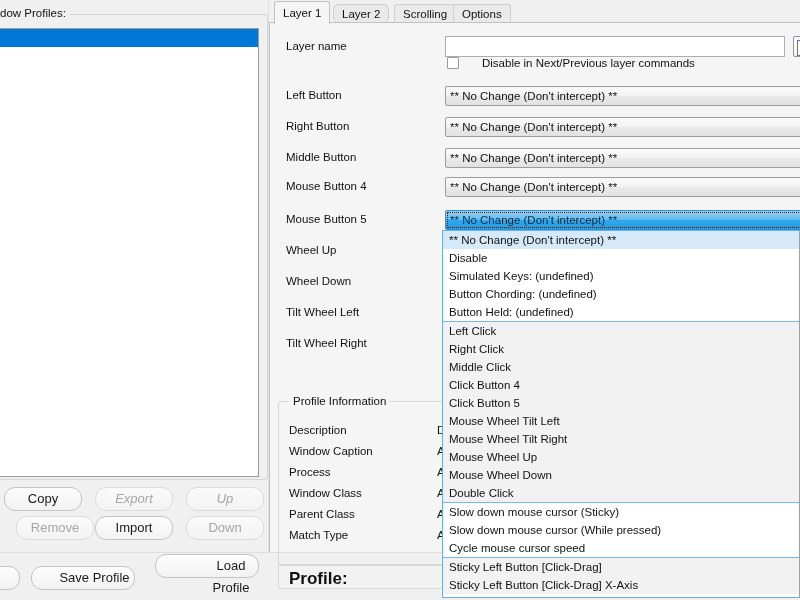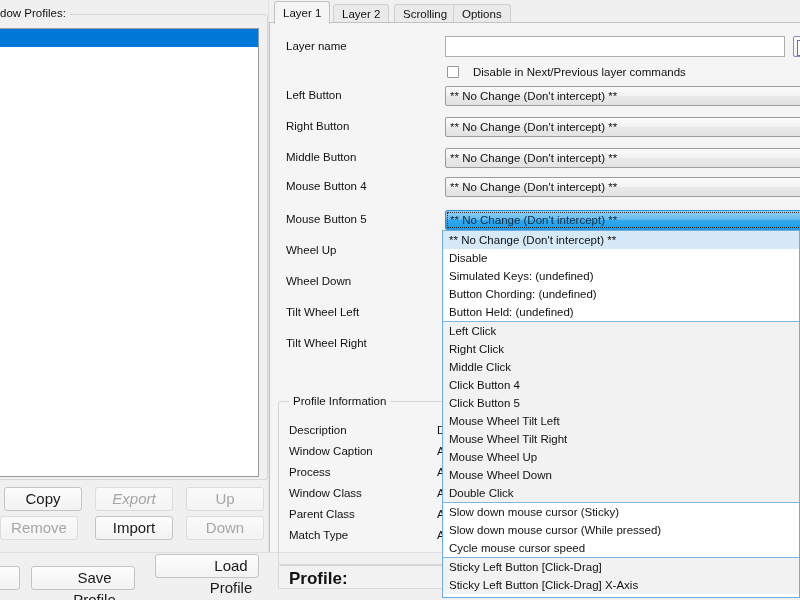--- a/index.html
+++ b/index.html
@@ -35,33 +35,33 @@
   .profile-item {
     height: 18px; line-height: 18px; padding-left: 4px;
     font-size: 11.5px; white-space: nowrap;
   }
   .profile-item.selected { background: #0078d7; color: #ffffff; }
 
   
   .btn {
     position: absolute;
     background: linear-gradient(#fdfdfd, #f2f2f2);
-    border: 1px solid #c4c4c4; border-radius: 3px;
+    border: 1px solid #c4c4c4; border-radius: 11px;
     font-family: "Liberation Sans", sans-serif;
-    font-size: 15px; color: #1a1a1a;
+    font-size: 13px; color: #1a1a1a;
     text-align: center; line-height: 22px;
     height: 24px;
   }
   .btn.disabled { color: #a6a6a6; border-color: #dcdcdc;
     background: linear-gradient(#fafafa, #f3f3f3); }
 
   #btn-copy   { left: 4px;   top: 487px; width: 78px; }
   #btn-export { left: 95px;  top: 487px; width: 78px; font-style: italic; }
-  #btn-up     { left: 186px; top: 487px; width: 78px; }
-  #btn-remove { left: 0;   top: 516px; width: 78px; }
+  #btn-up     { left: 186px; top: 487px; width: 78px; font-style: italic; }
+  #btn-remove { left: 16px;   top: 516px; width: 78px; }
   #btn-import { left: 95px;  top: 516px; width: 78px; }
   #btn-down   { left: 186px; top: 516px; width: 78px; }
 
   #bottom-bar {
     position: absolute; left: 0; top: 552px; width: 800px; height: 48px;
     background: #f0f0f0; border-top: 1px solid #dedede;
   }
   #btn-partial-left { left: -40px; top: 13px; width: 60px; }
   #btn-save-profile { left: 31px;  top: 13px; width: 104px; padding-left: 23px; }
   #btn-load-profile { left: 155px; top: 1px; width: 104px; padding-left: 48px; }
@@ -83,21 +83,21 @@
     border: 1px solid #cfcfcf; border-bottom: none;
     border-radius: 3px 3px 0 0;
     white-space: nowrap;
   }
   .tab.active {
     top: 1px; height: 23px; line-height: 22px;
     background: #f5f5f5; border-color: #c2c2c2;
     z-index: 3;
   }
   #tab-0 { left: 6px; }
-  #tab-1 { left: 65px; }
+  #tab-1 { left: 65px; border-radius: 6px; }
   #tab-2 { left: 126px; }
   #tab-3 { left: 185px; }
 
   #tab-body {
     position: absolute; left: 269px; top: 22px; width: 531px; height: 530px;
     background: #f5f5f5;
     border: 1px solid #c2c2c2; border-right: none; border-bottom: none;
   }
 
   .field-label {
@@ -115,22 +115,22 @@
     position: absolute; left: 523px; top: 13px; width: 16px; height: 21px;
     background: linear-gradient(#fdfdfd, #f1f1f1);
     border: 1px solid #8c8cc8; border-radius: 2px;
   }
   #layer-name-extra::after {
     content: ""; position: absolute; left: 3px; top: 3px;
     width: 8px; height: 14px; border: 1px solid #6a6ac0; background: #fff;
   }
 
   #disable-next-row {
-    position: absolute; left: 177px; top: 41px; height: 15px;
-    display: flex; align-items: center; gap: 14px;
+    position: absolute; left: 177px; top: 32px; height: 15px;
+    display: flex; align-items: center; gap: 23px;
   }
   #disable-next-checkbox {
     width: 12px; height: 12px; background: #fff;
     border: 1px solid #9a9a9a; border-radius: 1px; flex: none;
   }
   #disable-next-label { font-size: 11.5px; color: #111; white-space: nowrap; }
 
   .combo {
     position: absolute; left: 175px; width: 362px; height: 20px;
     background: linear-gradient(#fbfbfb 0%, #f2f2f2 48%, #e9e9e9 52%, #e2e2e2 100%);

